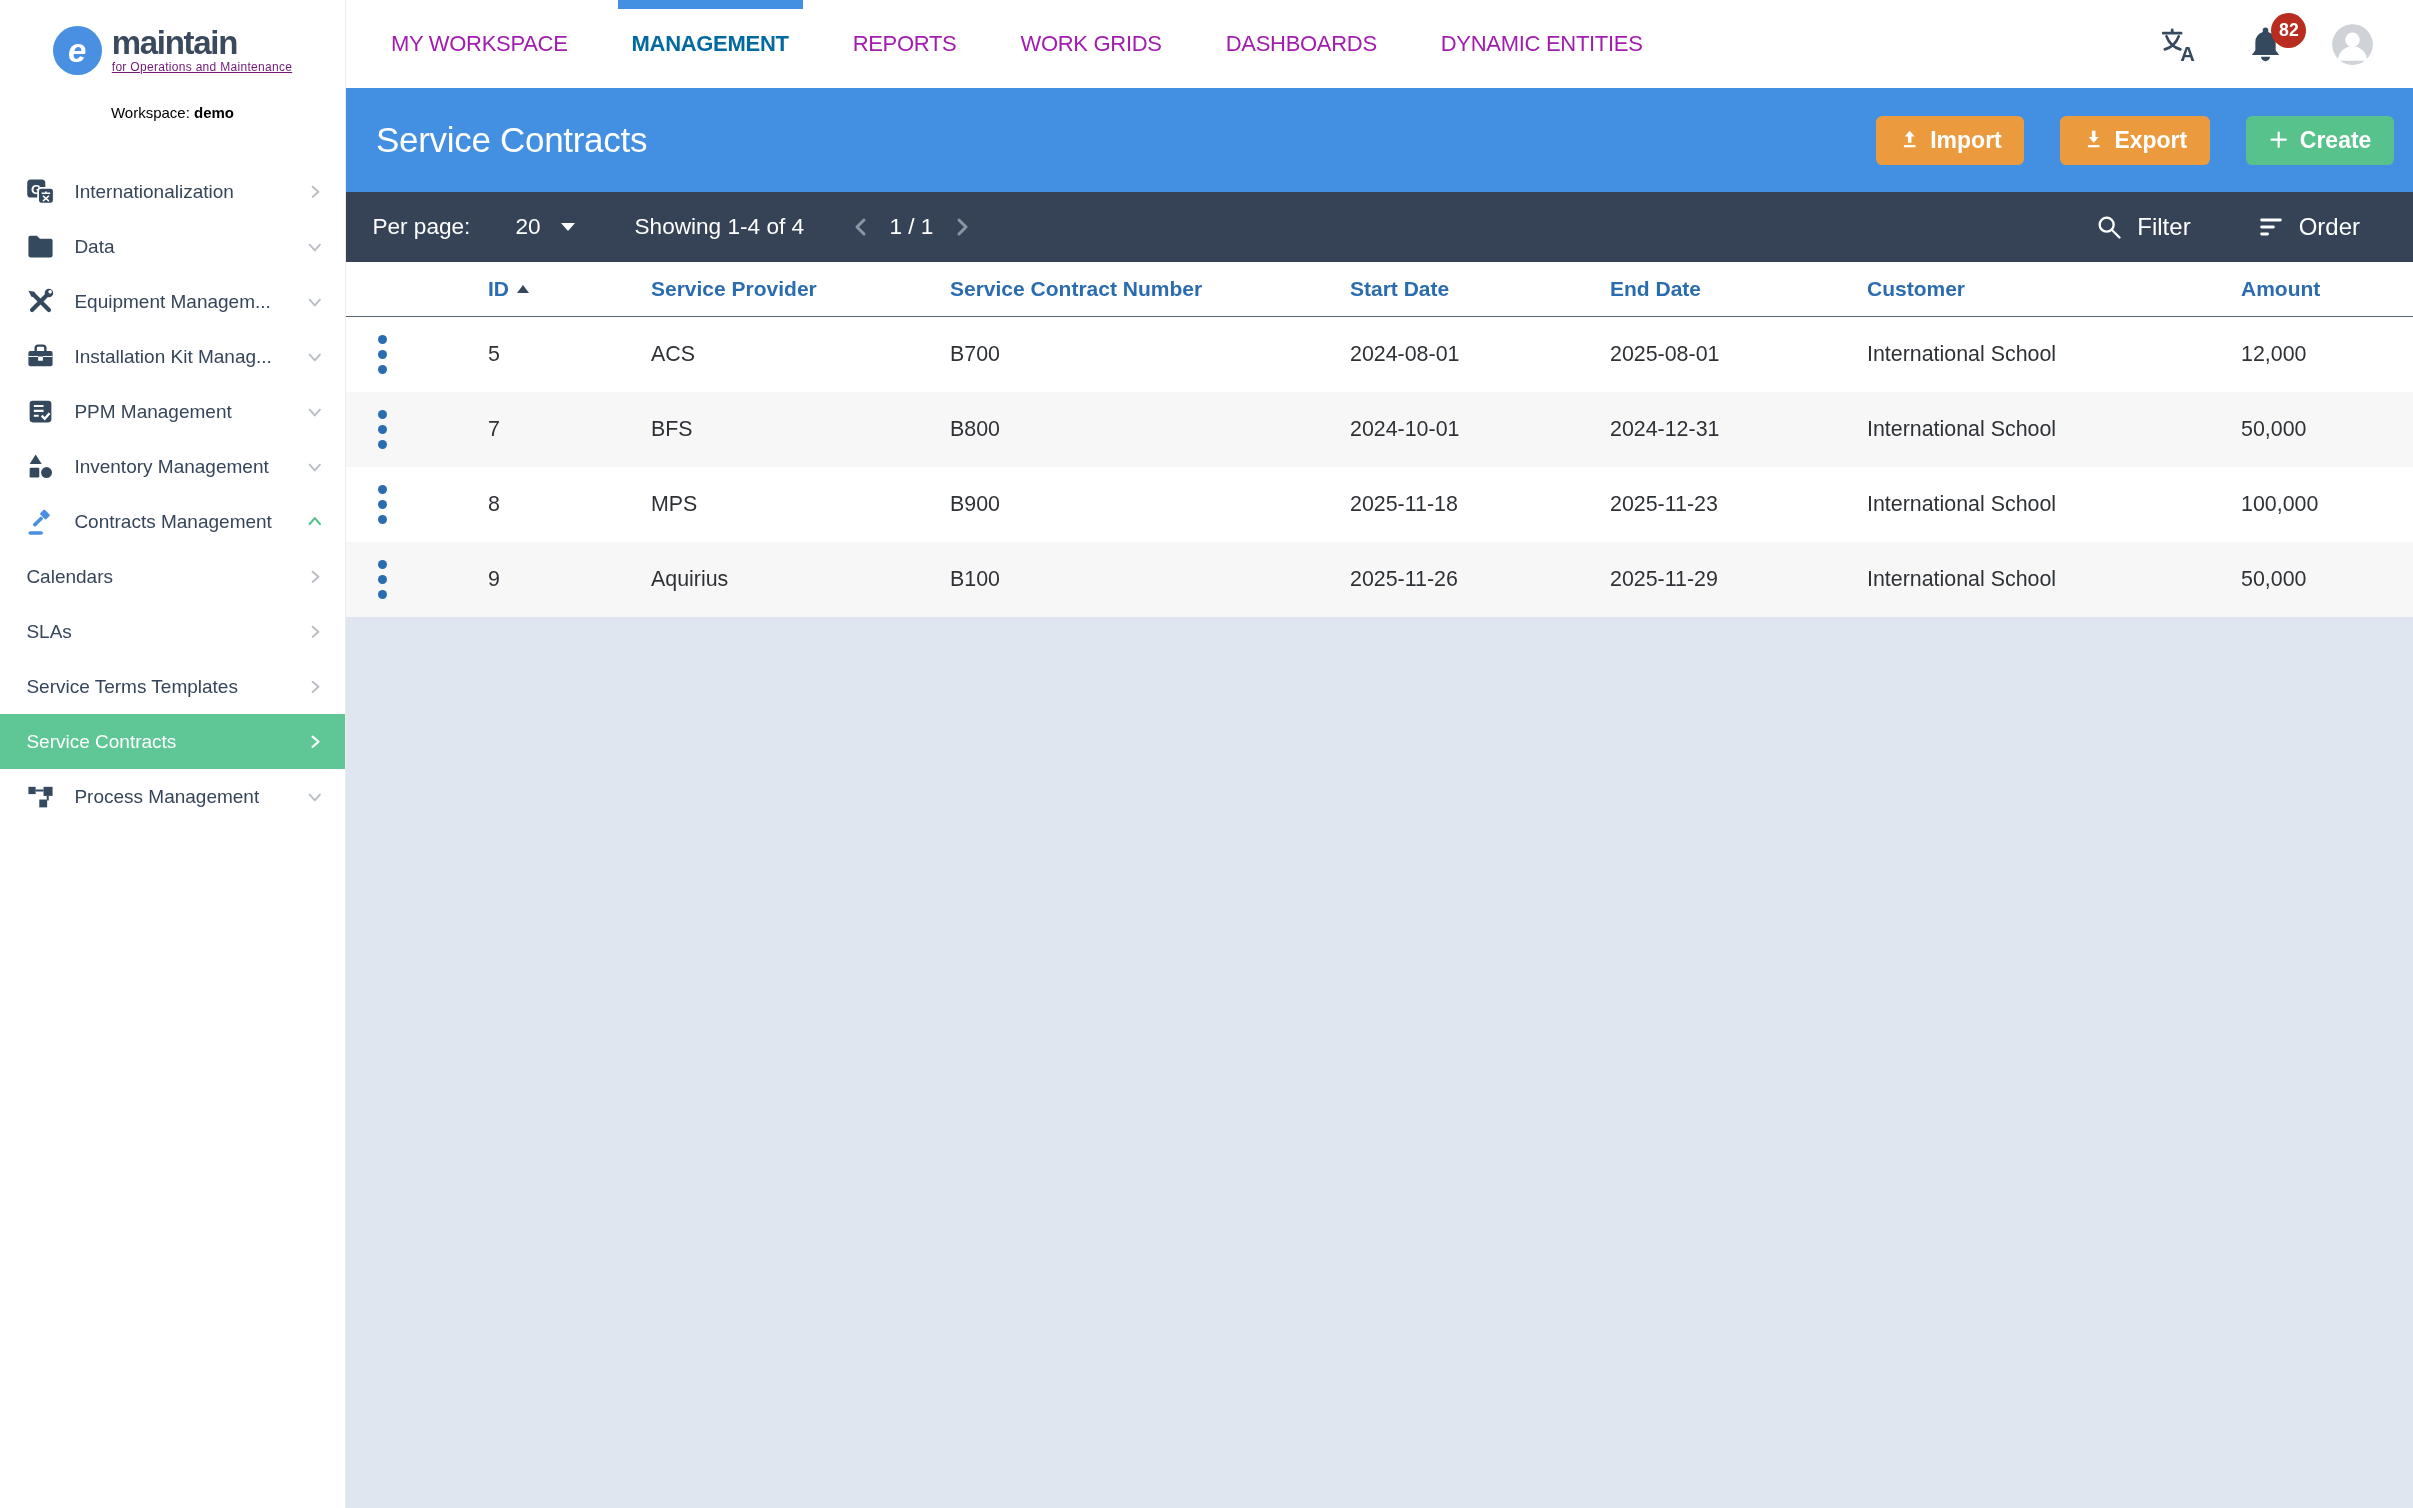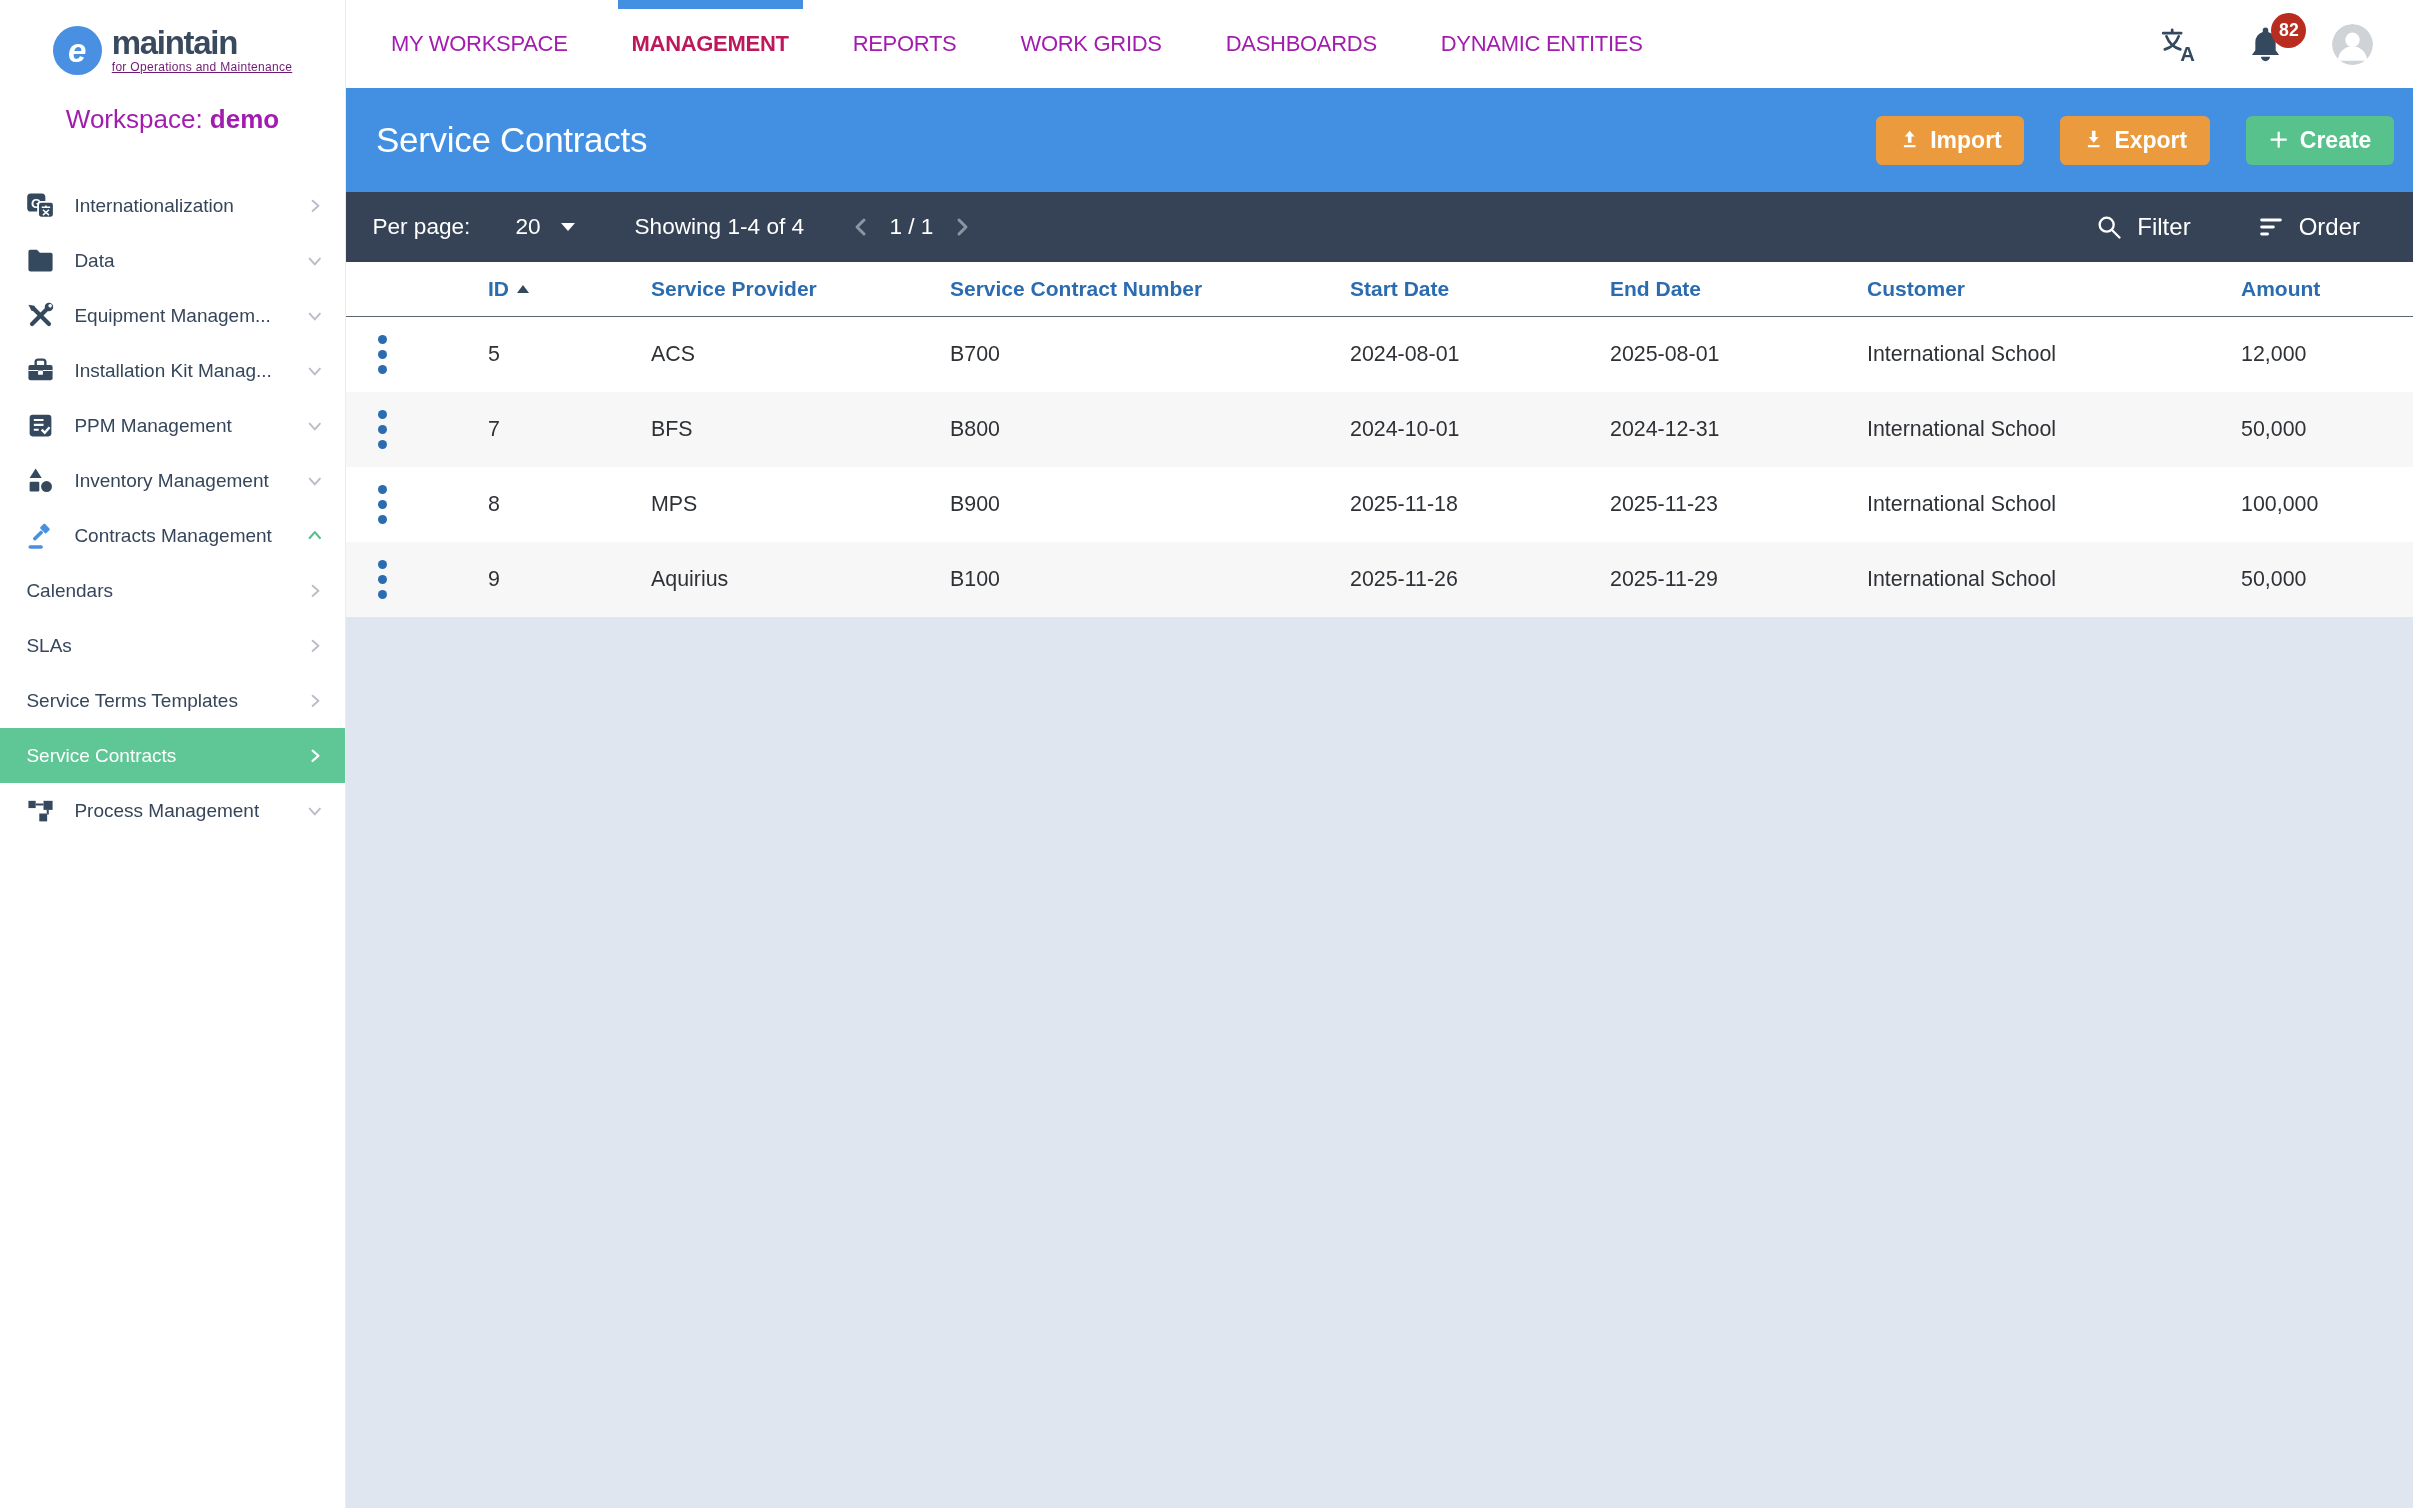--- a/index.html
+++ b/index.html
@@ -9,40 +9,40 @@
   .app { display: flex; width: 2413px; height: 1508px; }
 
   
   .sidebar { width: 346px; height: 100%; background: #fff; border-right: 0.6px solid #ececf0; flex: 0 0 346px; }
   .logo { display: flex; align-items: center; justify-content: center; gap: 10px; margin-top: 26.4px; }
   .logo-mark { width: 49px; height: 49px; border-radius: 50%; background: #4a90e2; color: #fff;
                font-size: 33px; font-weight: bold; display: flex; align-items: center; justify-content: center;
                font-style: italic; }
   .logo-name { font-size: 33px; font-weight: 700; color: #3a4a5e; letter-spacing: -1.3px; line-height: 0.9; }
   .logo-tag { font-size: 12px; color: #701a75; margin-top: 2.5px; letter-spacing: 0.3px; text-decoration: underline; }
-  .workspace { text-align: center; margin-top: 29px; font-size: 26px; color: #a21caf; }
+  .workspace { text-align: center; margin-top: 29px; font-size: 15px; color: #000000; }
   .workspace b { font-weight: 700; }
 
   .side-nav { margin-top: 43px; }
   .nav-item { position: relative; height: 55px; display: flex; align-items: center; cursor: pointer; }
   .nav-ico { width: 29px; height: 29px; margin-left: 26.4px; display: flex; align-items: center; justify-content: center; flex: 0 0 29px; }
   .nav-label { margin-left: 19px; font-size: 19px; color: #36465a; white-space: nowrap; overflow: hidden; }
   .nav-chev { position: absolute; right: 21.4px; display: flex; align-items: center; }
   .nav-item.sub .nav-label { margin-left: 26.4px; }
   .nav-item.selected { background: #5fc796; }
   .nav-item.selected .nav-label { color: #fff; margin-left: 26.4px; }
 
   
   .main { flex: 1; display: flex; flex-direction: column; height: 100%; background: #e0e6f0; }
 
   .topnav { height: 88px; background: #fff; display: flex; align-items: center; flex: 0 0 88px; }
   .tabs { display: flex; align-items: center; height: 100%; margin-left: 31px; }
   .tab { position: relative; height: 100%; display: flex; align-items: center; padding: 0 14px; margin-right: 36px;
          font-size: 22px; color: #a21caf; letter-spacing: -0.3px; cursor: pointer; white-space: nowrap; }
-  .tab.active { color: #be185d; font-weight: 700; }
+  .tab.active { color: #0369a1; font-weight: 700; }
   .tab.active::before { content: ""; position: absolute; top: 0; left: 0; right: 0; height: 9.4px; background: #4390e2; }
   .topnav-right { margin-left: auto; margin-right: 40px; display: flex; align-items: center; gap: 47px; }
   .bell-wrap { position: relative; cursor: pointer; }
   .badge { position: absolute; top: -11.3px; right: -21.4px; min-width: 35px; height: 35px; border-radius: 50%;
            background: #b92d21; color: #fff; font-size: 17.6px; font-weight: 700;
            display: flex; align-items: center; justify-content: center; }
   .avatar { width: 41px; height: 41px; border-radius: 50%; overflow: hidden; cursor: pointer; }
 
   .page-header { height: 104px; background: #4390e2; display: flex; align-items: center; flex: 0 0 104px; }
   .page-title { color: #fff; font-size: 35px; font-weight: 400; margin-left: 30px; letter-spacing: -0.3px; }

